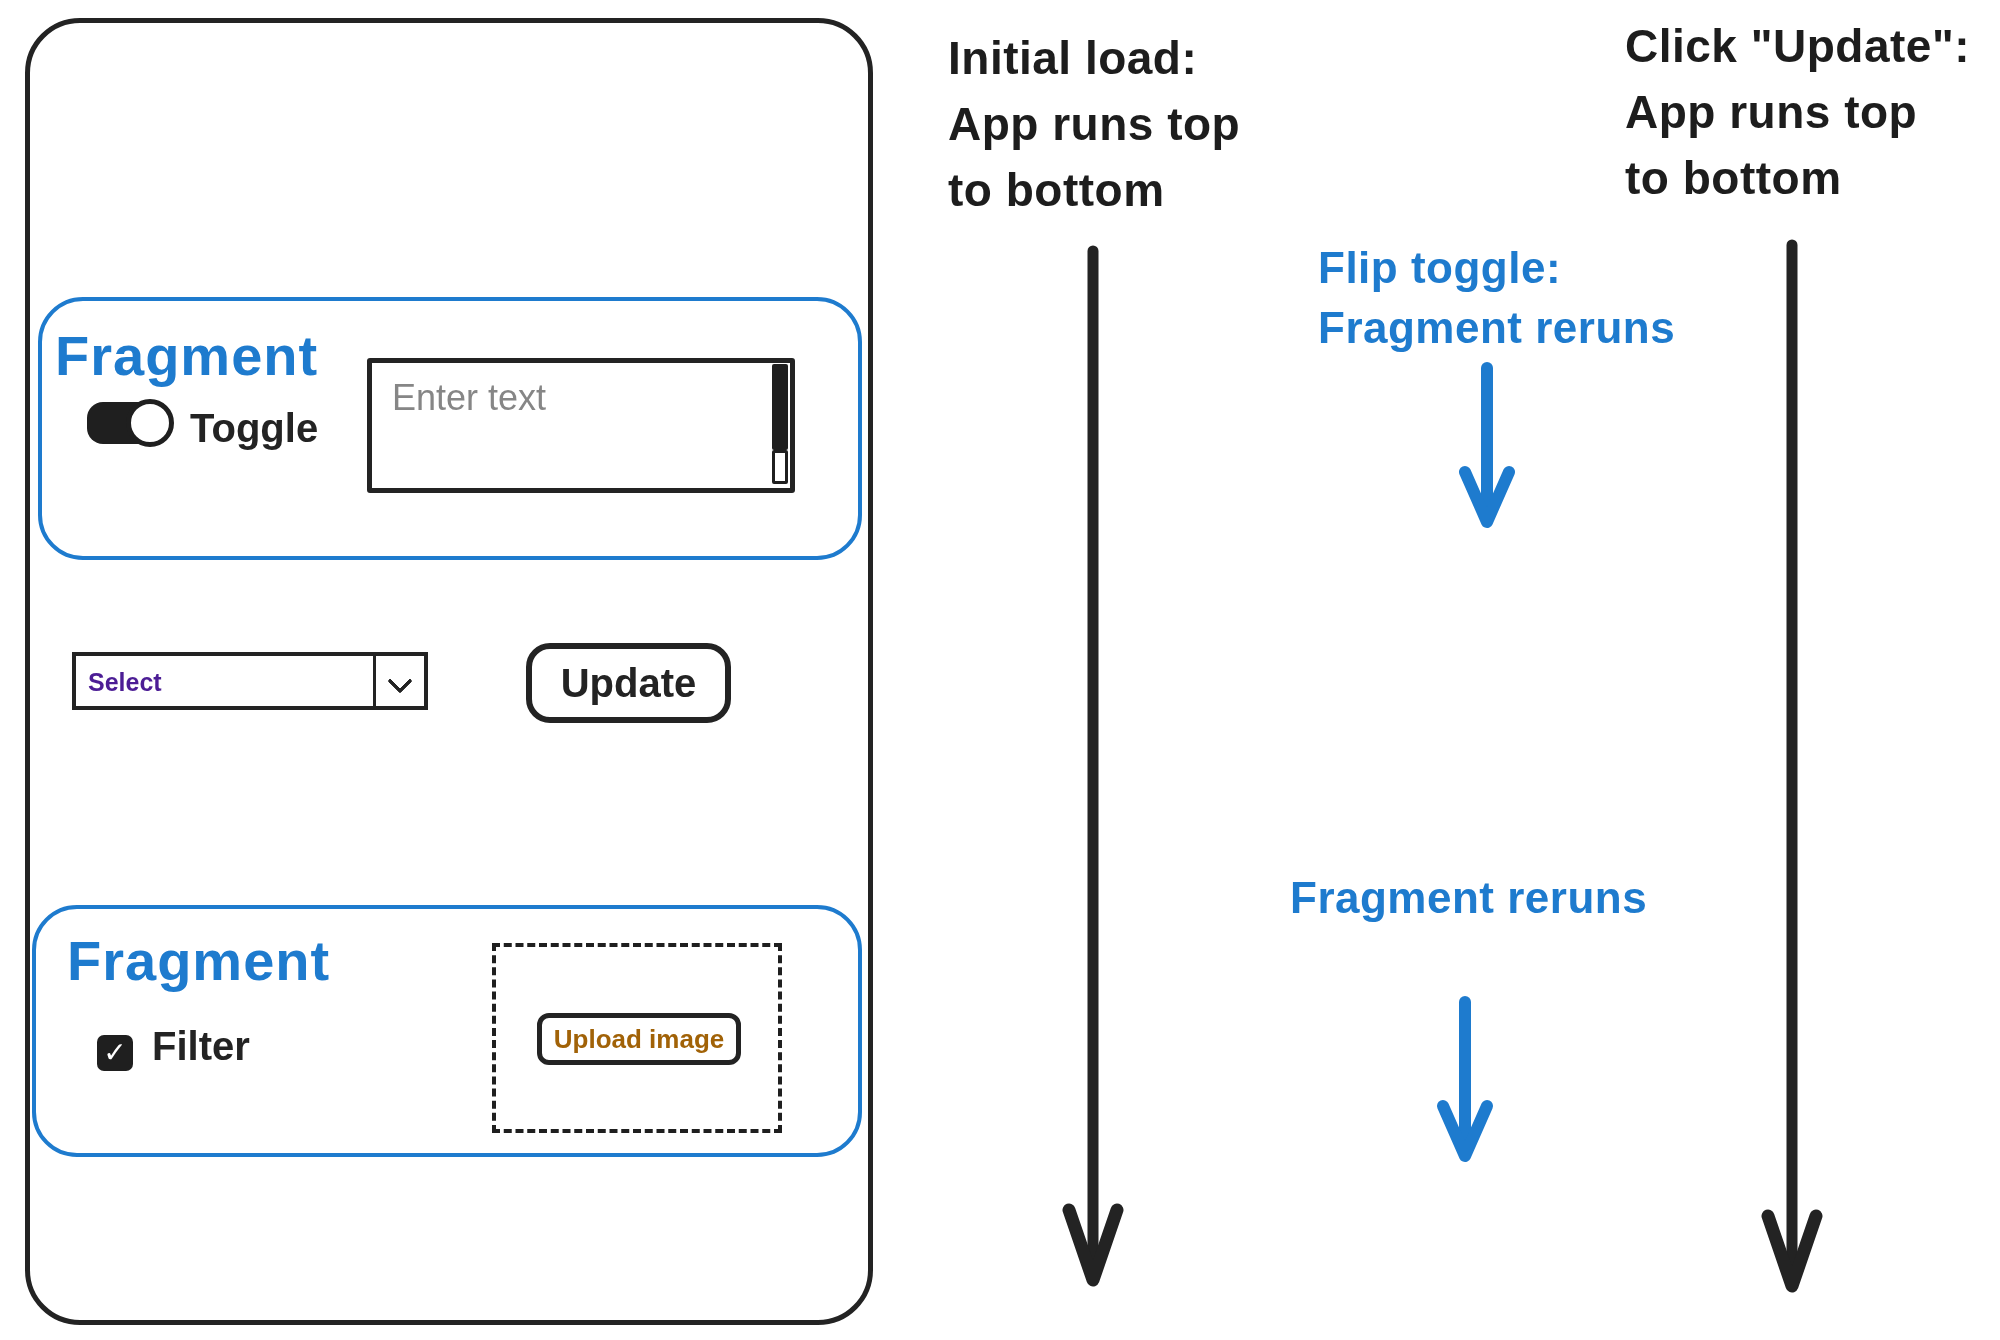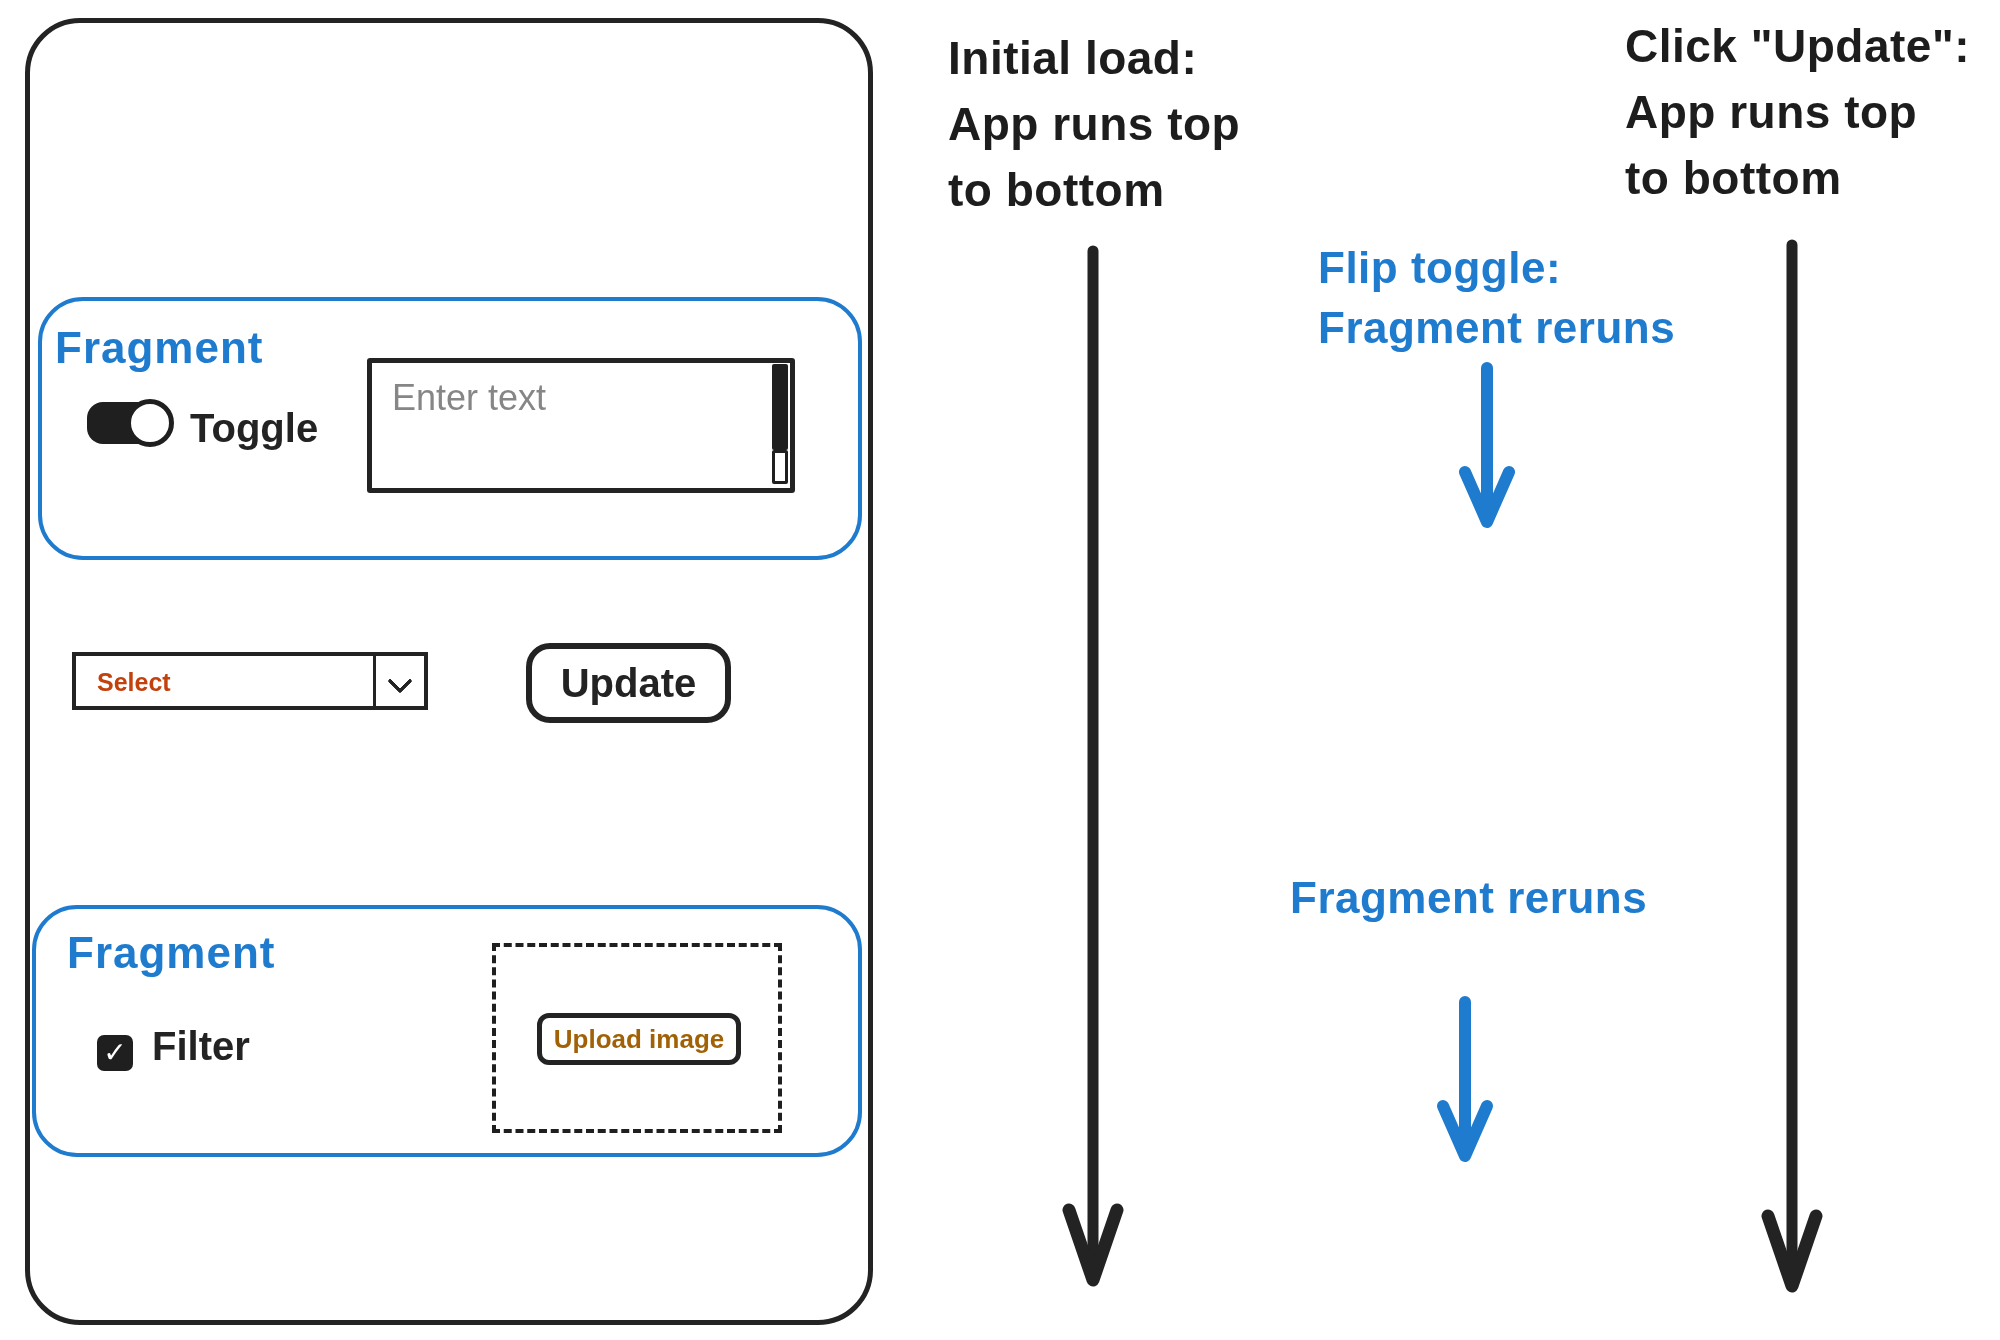--- a/index.html
+++ b/index.html
@@ -23,21 +23,21 @@
   .app-title {
     left: 57px; top: 70px; font-size: 46px; font-weight: 600; color: #232323;
     letter-spacing: 1px;
   }
   .frag-box {
     border: 4px solid #1e7bce; border-radius: 45px; background: #ffffff;
   }
   .frag1 { left: 38px; top: 297px; width: 824px; height: 263px; }
   .frag2 { left: 32px; top: 905px; width: 830px; height: 252px; }
   .frag-label {
-    color: #1e7bce; font-size: 44px; font-weight: 700; letter-spacing: 1px;
+    color: #1e7bce; font-size: 56px; font-weight: 700; letter-spacing: 1px;
   }
   .frag1-label { left: 55px; top: 323px; }
   .frag2-label { left: 67px; top: 928px; }
 
   .toggle-track {
     left: 87px; top: 402px; width: 84px; height: 42px;
     background: #1f1f1f; border-radius: 16px; cursor: pointer;
   }
   .toggle-knob {
     left: 126px; top: 399px; width: 48px; height: 48px;
@@ -53,21 +53,21 @@
     background: #ffffff;
   }
   .text-input::placeholder { color: #868686; opacity: 1; font-weight: 500; }
   .scroll-thumb { left: 772px; top: 364px; width: 16px; height: 86px; background: #1f1f1f; border-radius: 2px; cursor: pointer; }
   .scroll-track { left: 772px; top: 450px; width: 16px; height: 34px; background: #ffffff; border: 3px solid #1f1f1f; border-radius: 2px; }
 
   .select {
     left: 72px; top: 652px; width: 356px; height: 58px;
     border: 4px solid #232323; background: #ffffff; cursor: pointer;
   }
-  .select-label { left: 88px; top: 668px; font-size: 25px; font-weight: 600; color: #c2410c; margin-left: 9px; }
+  .select-label { left: 88px; top: 668px; font-size: 25px; font-weight: 600; color: #4c1d95; }
   .select-divider { left: 373px; top: 654px; width: 3px; height: 54px; background: #232323; }
   .chevron-down {
     left: 391px; top: 672px; width: 18px; height: 18px;
     border-right: 4px solid #232323; border-bottom: 4px solid #232323;
     transform: rotate(45deg); border-radius: 2px;
   }
 
   .update-btn {
     left: 526px; top: 643px; width: 205px; height: 80px;
     border: 6px solid #232323; border-radius: 24px; background: #ffffff;

